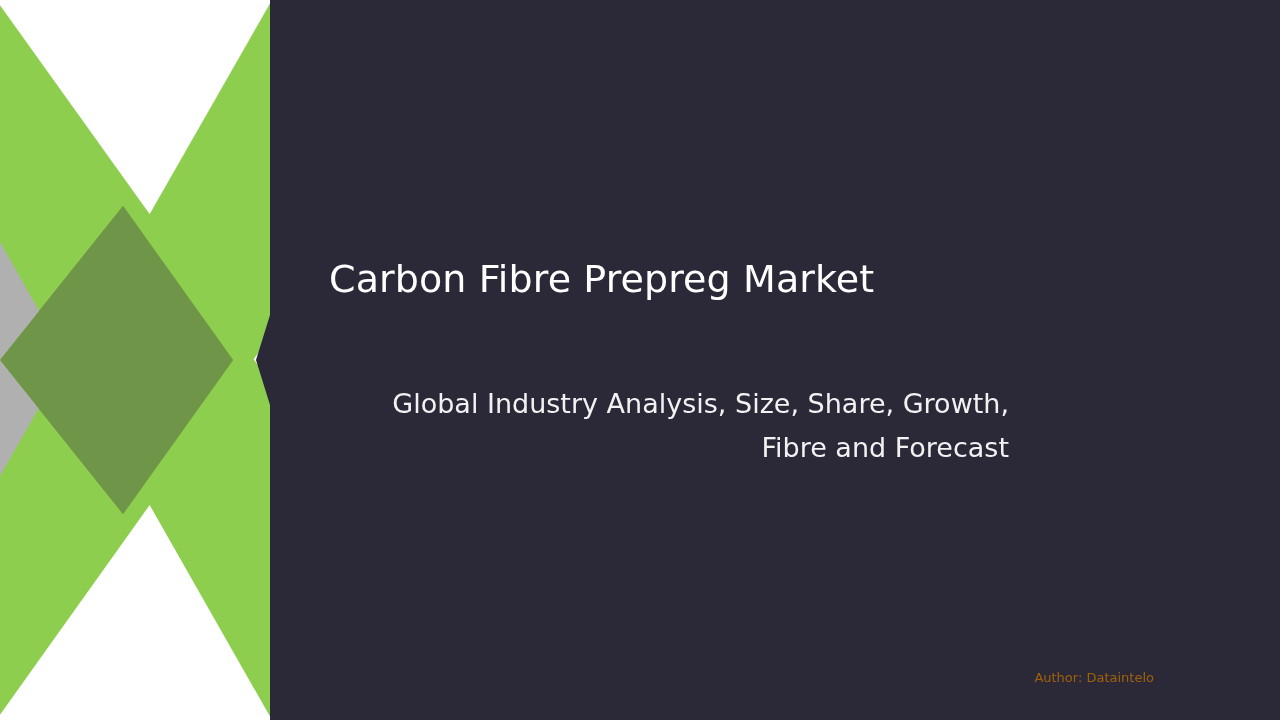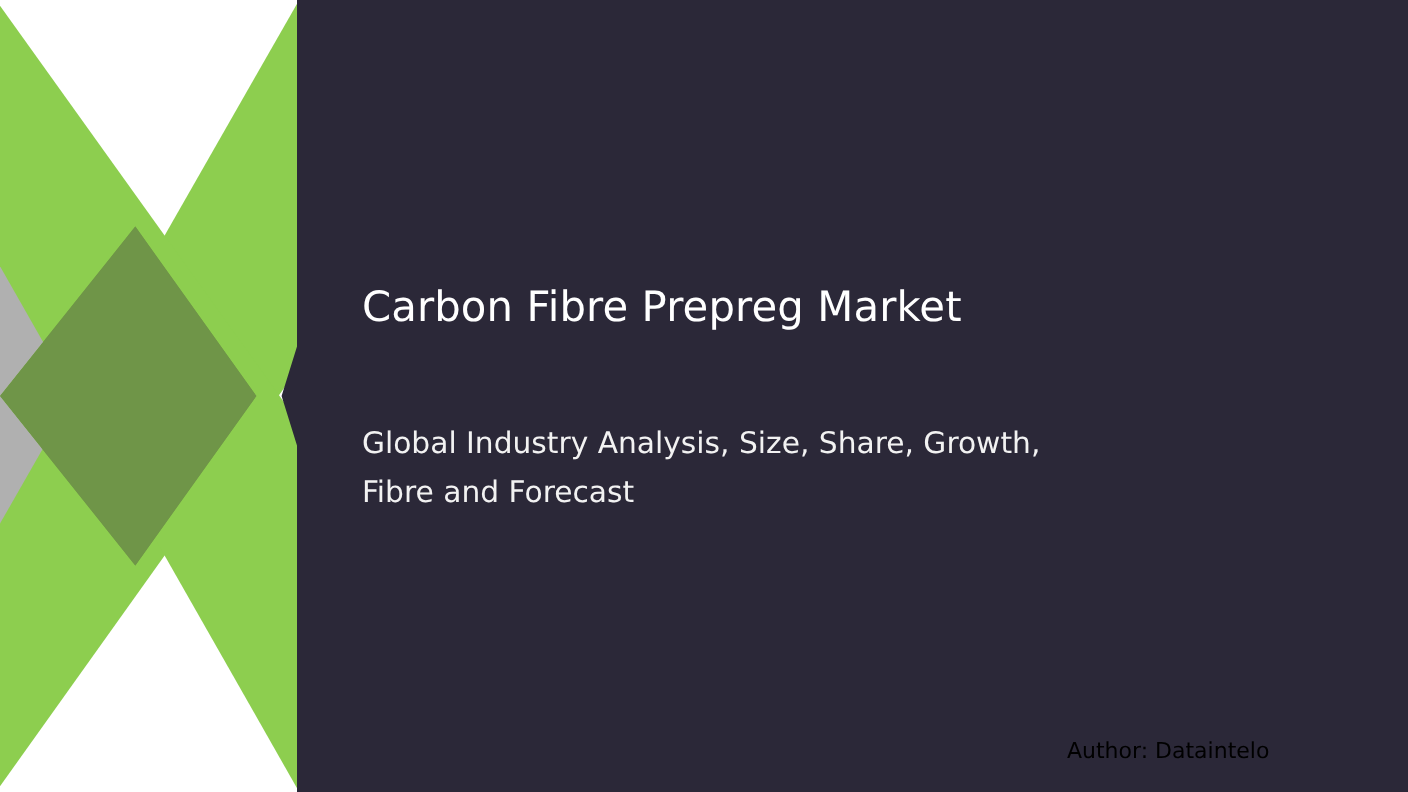--- a/index.html
+++ b/index.html
@@ -51,20 +51,21 @@
     letter-spacing: 0.1px;
     color: #ffffff;
     white-space: nowrap;
   }
 
   .subtitle-block {
     position: absolute;
     left: 329px;
     top: 382px;
     width: 680px;
+    text-align: right;
   }
 
   .slide-subtitle {
     margin: 0;
     font-family: "DejaVu Sans", sans-serif;
     font-weight: 400;
     font-size: 27px;
     line-height: 44px;
     color: #f2f2f2;
   }
@@ -73,23 +74,23 @@
     position: absolute;
     right: 126px;
     top: 670px;
     text-align: right;
   }
 
   .author-text {
     margin: 0;
     font-family: "DejaVu Sans", sans-serif;
     font-weight: 400;
-    font-size: 20px;
+    font-size: 13px;
     line-height: 1.2;
-    color: #000000;
+    color: #a16207;
     white-space: nowrap;
   }
 </style>
 </head>
 <body>
 
 <div id="slide">
 
   <svg id="bg-art" viewBox="0 0 1280 720" preserveAspectRatio="none">
 

